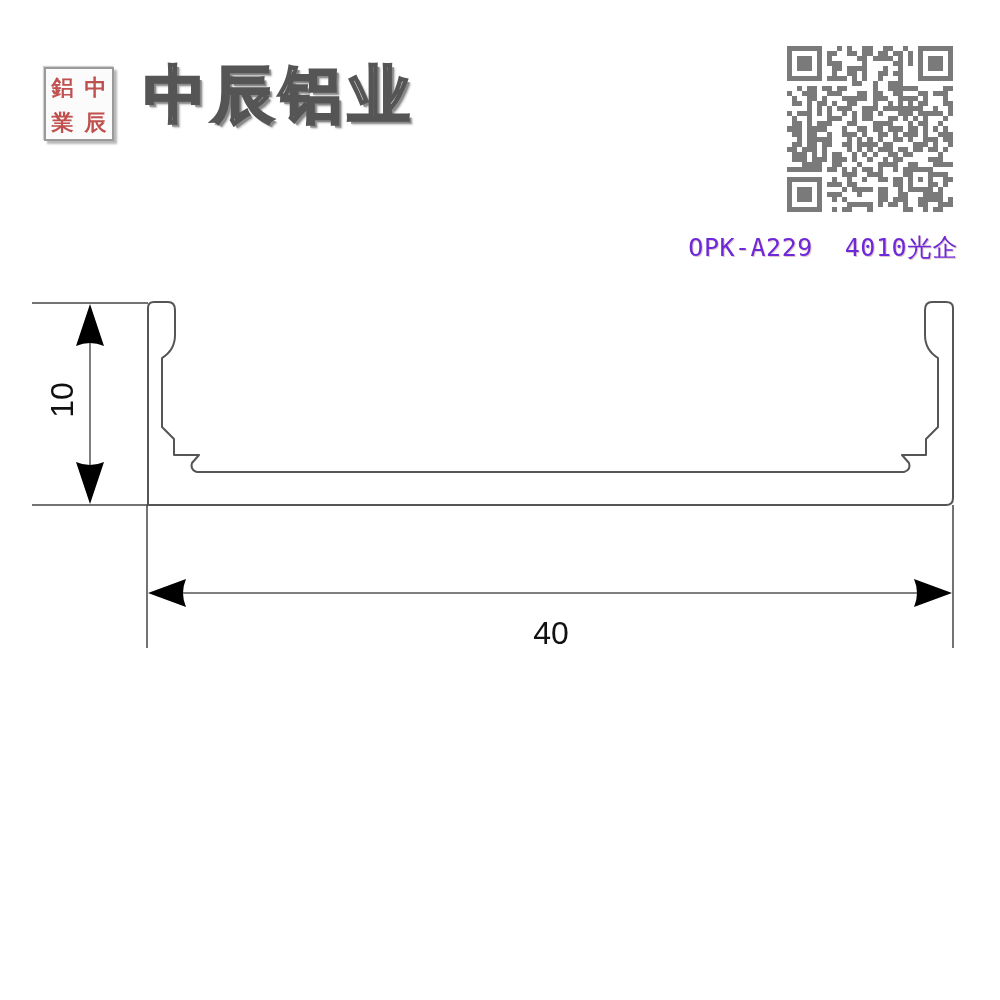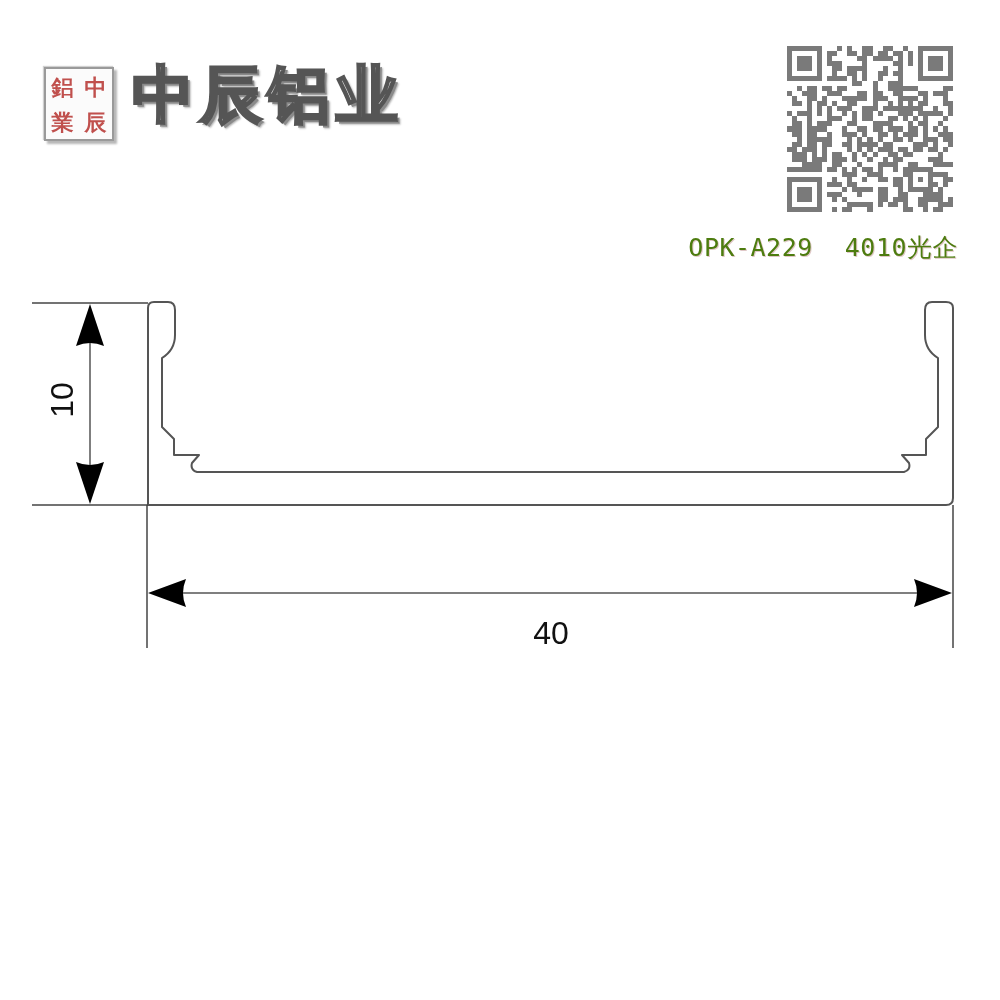--- a/index.html
+++ b/index.html
@@ -4,26 +4,26 @@
 <style>
   html, body { margin: 0; padding: 0; background: #ffffff; }
   body { width: 1000px; height: 1000px; position: relative; overflow: hidden;
          font-family: "DejaVu Sans", sans-serif; }
   .seal { position: absolute; left: 44px; top: 67px; width: 66px; height: 70px;
           border: 2px solid #9a9a9a; box-shadow: 3px 3px 2px #b8b8b8, -1px -1px 1px #d0d0d0;
           background: #fbfbfb; display: grid; grid-template-columns: 1fr 1fr; grid-template-rows: 1fr 1fr;
           align-items: center; justify-items: center; }
   .seal span { color: #c0504d; font-family: "DejaVu Serif", serif; font-size: 22px; line-height: 1;
                font-weight: bold; }
-  .brand { position: absolute; left: 132px; top: 64px; font-size: 62px; font-weight: bold;
+  .brand { position: absolute; left: 144px; top: 64px; font-size: 62px; font-weight: bold;
            letter-spacing: 6px; color: #ffffff; line-height: 1;
            -webkit-text-stroke: 2.5px #555555;
            text-shadow: 3px 3px 0 #8a8a8a, 4px 4px 2px #b0b0b0; }
   .qr { position: absolute; left: 787px; top: 45px; width: 166px; height: 168px; }
-  .model { position: absolute; right: 42px; top: 231px; font-size: 25px; color: #4d7c0f;
+  .model { position: absolute; right: 42px; top: 231px; font-size: 25px; color: #6d28d9;
            letter-spacing: 0.5px; font-family: "DejaVu Sans Mono", monospace;
            text-shadow: 1px 1px 0 #e0c8c8; white-space: pre; }
   .model .code { margin-right: 32px; }
   svg.drawing { position: absolute; left: 0; top: 0; }
   .dim-text { font-family: "Liberation Sans", sans-serif; font-size: 32px; fill: #111111; }
 </style>
 </head>
 <body>
 
 <div class="seal">

